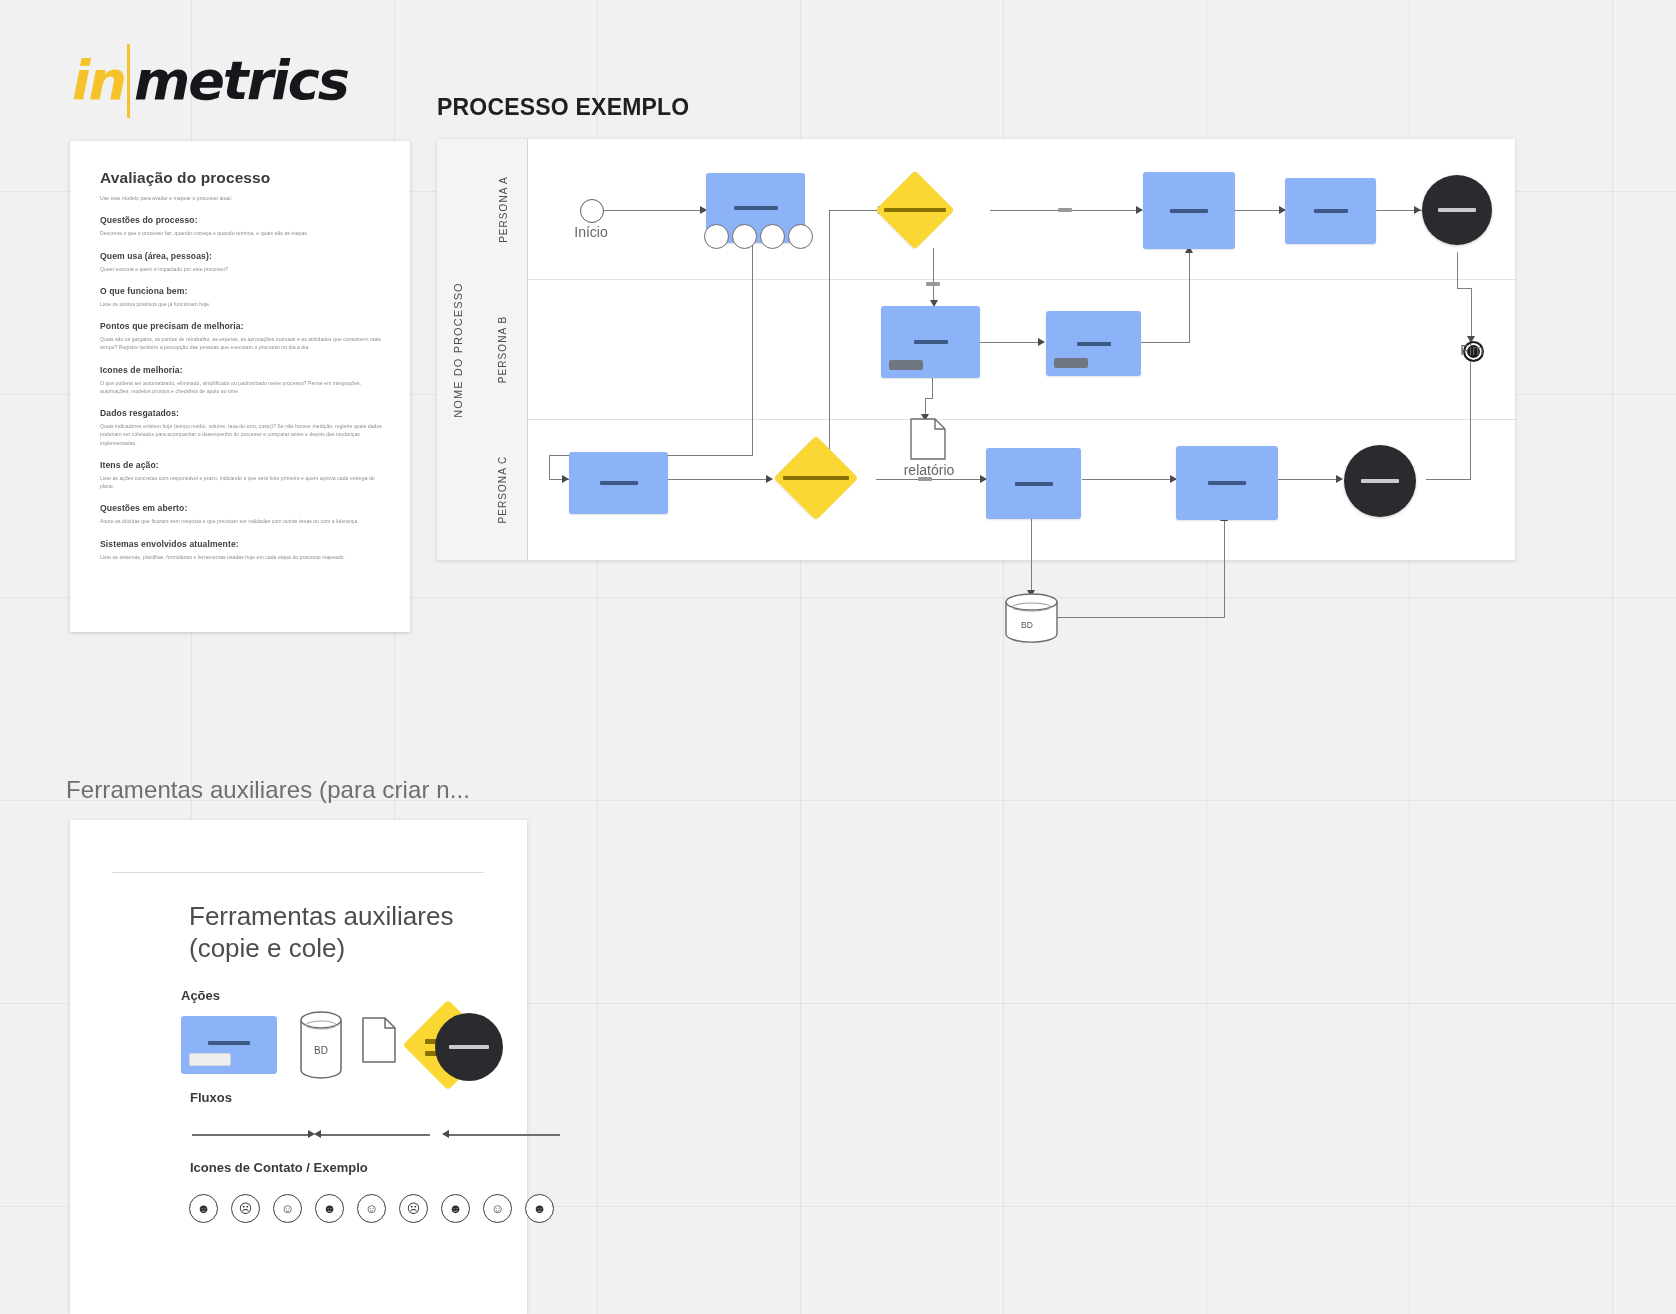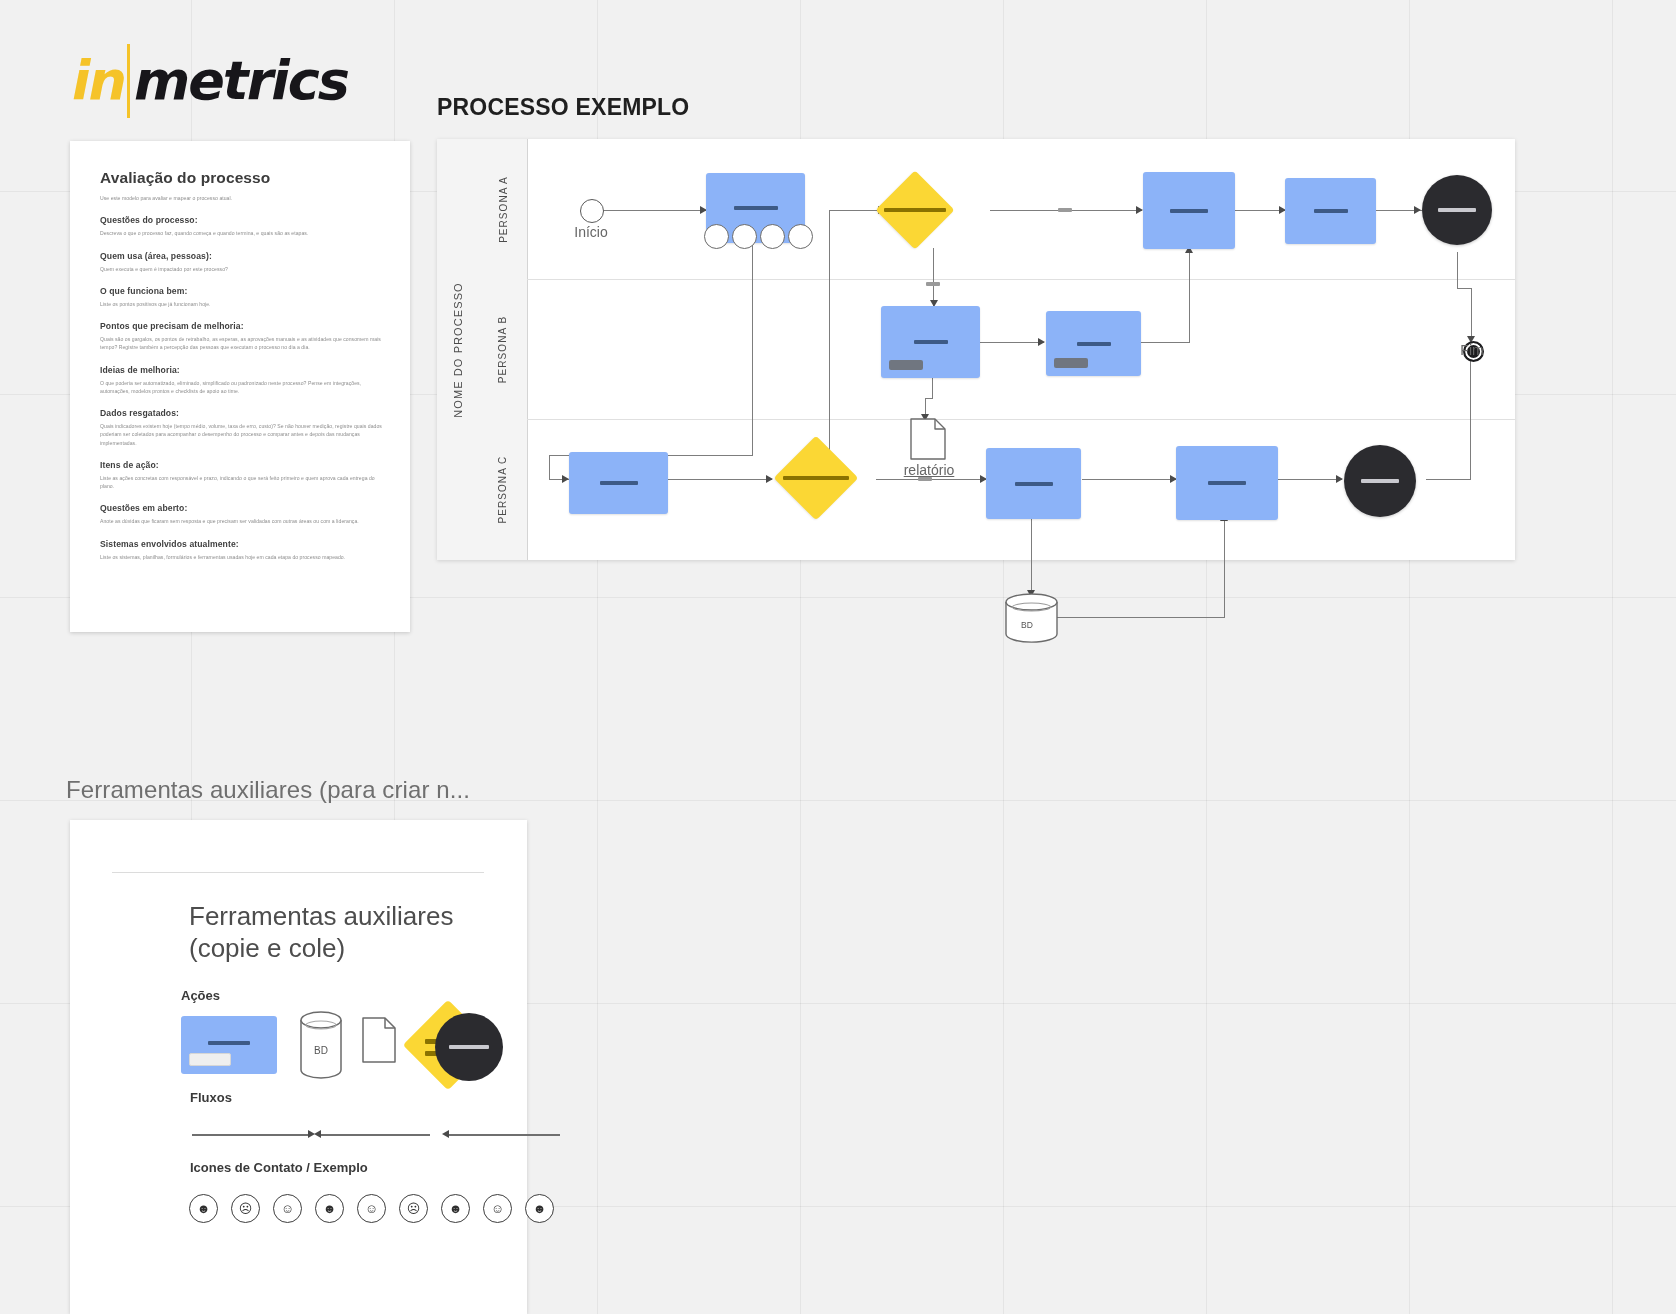--- a/index.html
+++ b/index.html
@@ -237,21 +237,21 @@
 
     <h2>Quem usa (área, pessoas):</h2>
     <p>Quem executa e quem é impactado por este processo?</p>
 
     <h2>O que funciona bem:</h2>
     <p>Liste os pontos positivos que já funcionam hoje.</p>
 
     <h2>Pontos que precisam de melhoria:</h2>
     <p>Quais são os gargalos, os pontos de retrabalho, as esperas, as aprovações manuais e as atividades que consomem mais tempo? Registre também a percepção das pessoas que executam o processo no dia a dia.</p>
 
-    <h2>Ideias de melhoria:</h2>
+    <h2>Icones de melhoria:</h2>
     <p>O que poderia ser automatizado, eliminado, simplificado ou padronizado neste processo? Pense em integrações, automações, modelos prontos e checklists de apoio ao time.</p>
 
     <h2>Dados resgatados:</h2>
     <p>Quais indicadores existem hoje (tempo médio, volume, taxa de erro, custo)? Se não houver medição, registre quais dados poderiam ser coletados para acompanhar o desempenho do processo e comparar antes e depois das mudanças implementadas.</p>
 
     <h2>Itens de ação:</h2>
     <p>Liste as ações concretas com responsável e prazo, indicando o que será feito primeiro e quem aprova cada entrega do plano.</p>
 
     <h2>Questões em aberto:</h2>
     <p>Anote as dúvidas que ficaram sem resposta e que precisam ser validadas com outras áreas ou com a liderança.</p>
@@ -389,21 +389,21 @@
   <div class="redact" style="width:34px;"></div>
   <div class="tag"></div>
 </div>
 
 <div class="doc-shape" style="left:909px;top:417px;width:38px;height:44px;">
   <svg width="38" height="44" viewBox="0 0 38 44">
     <path d="M2 2 h24 l10 10 v30 a0 0 0 0 1 0 0 h-34 z" fill="#ffffff" stroke="#6b6b6b" stroke-width="1.4" stroke-linejoin="round"></path>
     <path d="M26 2 v10 h10" fill="none" stroke="#6b6b6b" stroke-width="1.4" stroke-linejoin="round"></path>
   </svg>
 </div>
-<div class="node-label" style="left:893px;top:462px;width:72px;text-decoration:underline;">relatório</div>
+<div class="node-label" style="left:893px;top:462px;width:72px;">relatório</div>
 
 <div class="db-shape" style="left:1003px;top:592px;width:57px;height:52px;">
   <svg width="57" height="52" viewBox="0 0 57 52">
     <path d="M3 10 v32 a25 8 0 0 0 51 0 v-32" fill="#ffffff" stroke="#6b6b6b" stroke-width="1.4"></path>
     <ellipse cx="28.5" cy="10" rx="25.5" ry="8" fill="#ffffff" stroke="#6b6b6b" stroke-width="1.4"></ellipse>
     <ellipse cx="28.5" cy="15" rx="19" ry="4" fill="none" stroke="#9a9a9a" stroke-width="1.1"></ellipse>
   </svg>
 </div>
 <div class="db-label" style="left:1021px;top:620px;">BD</div>
 

